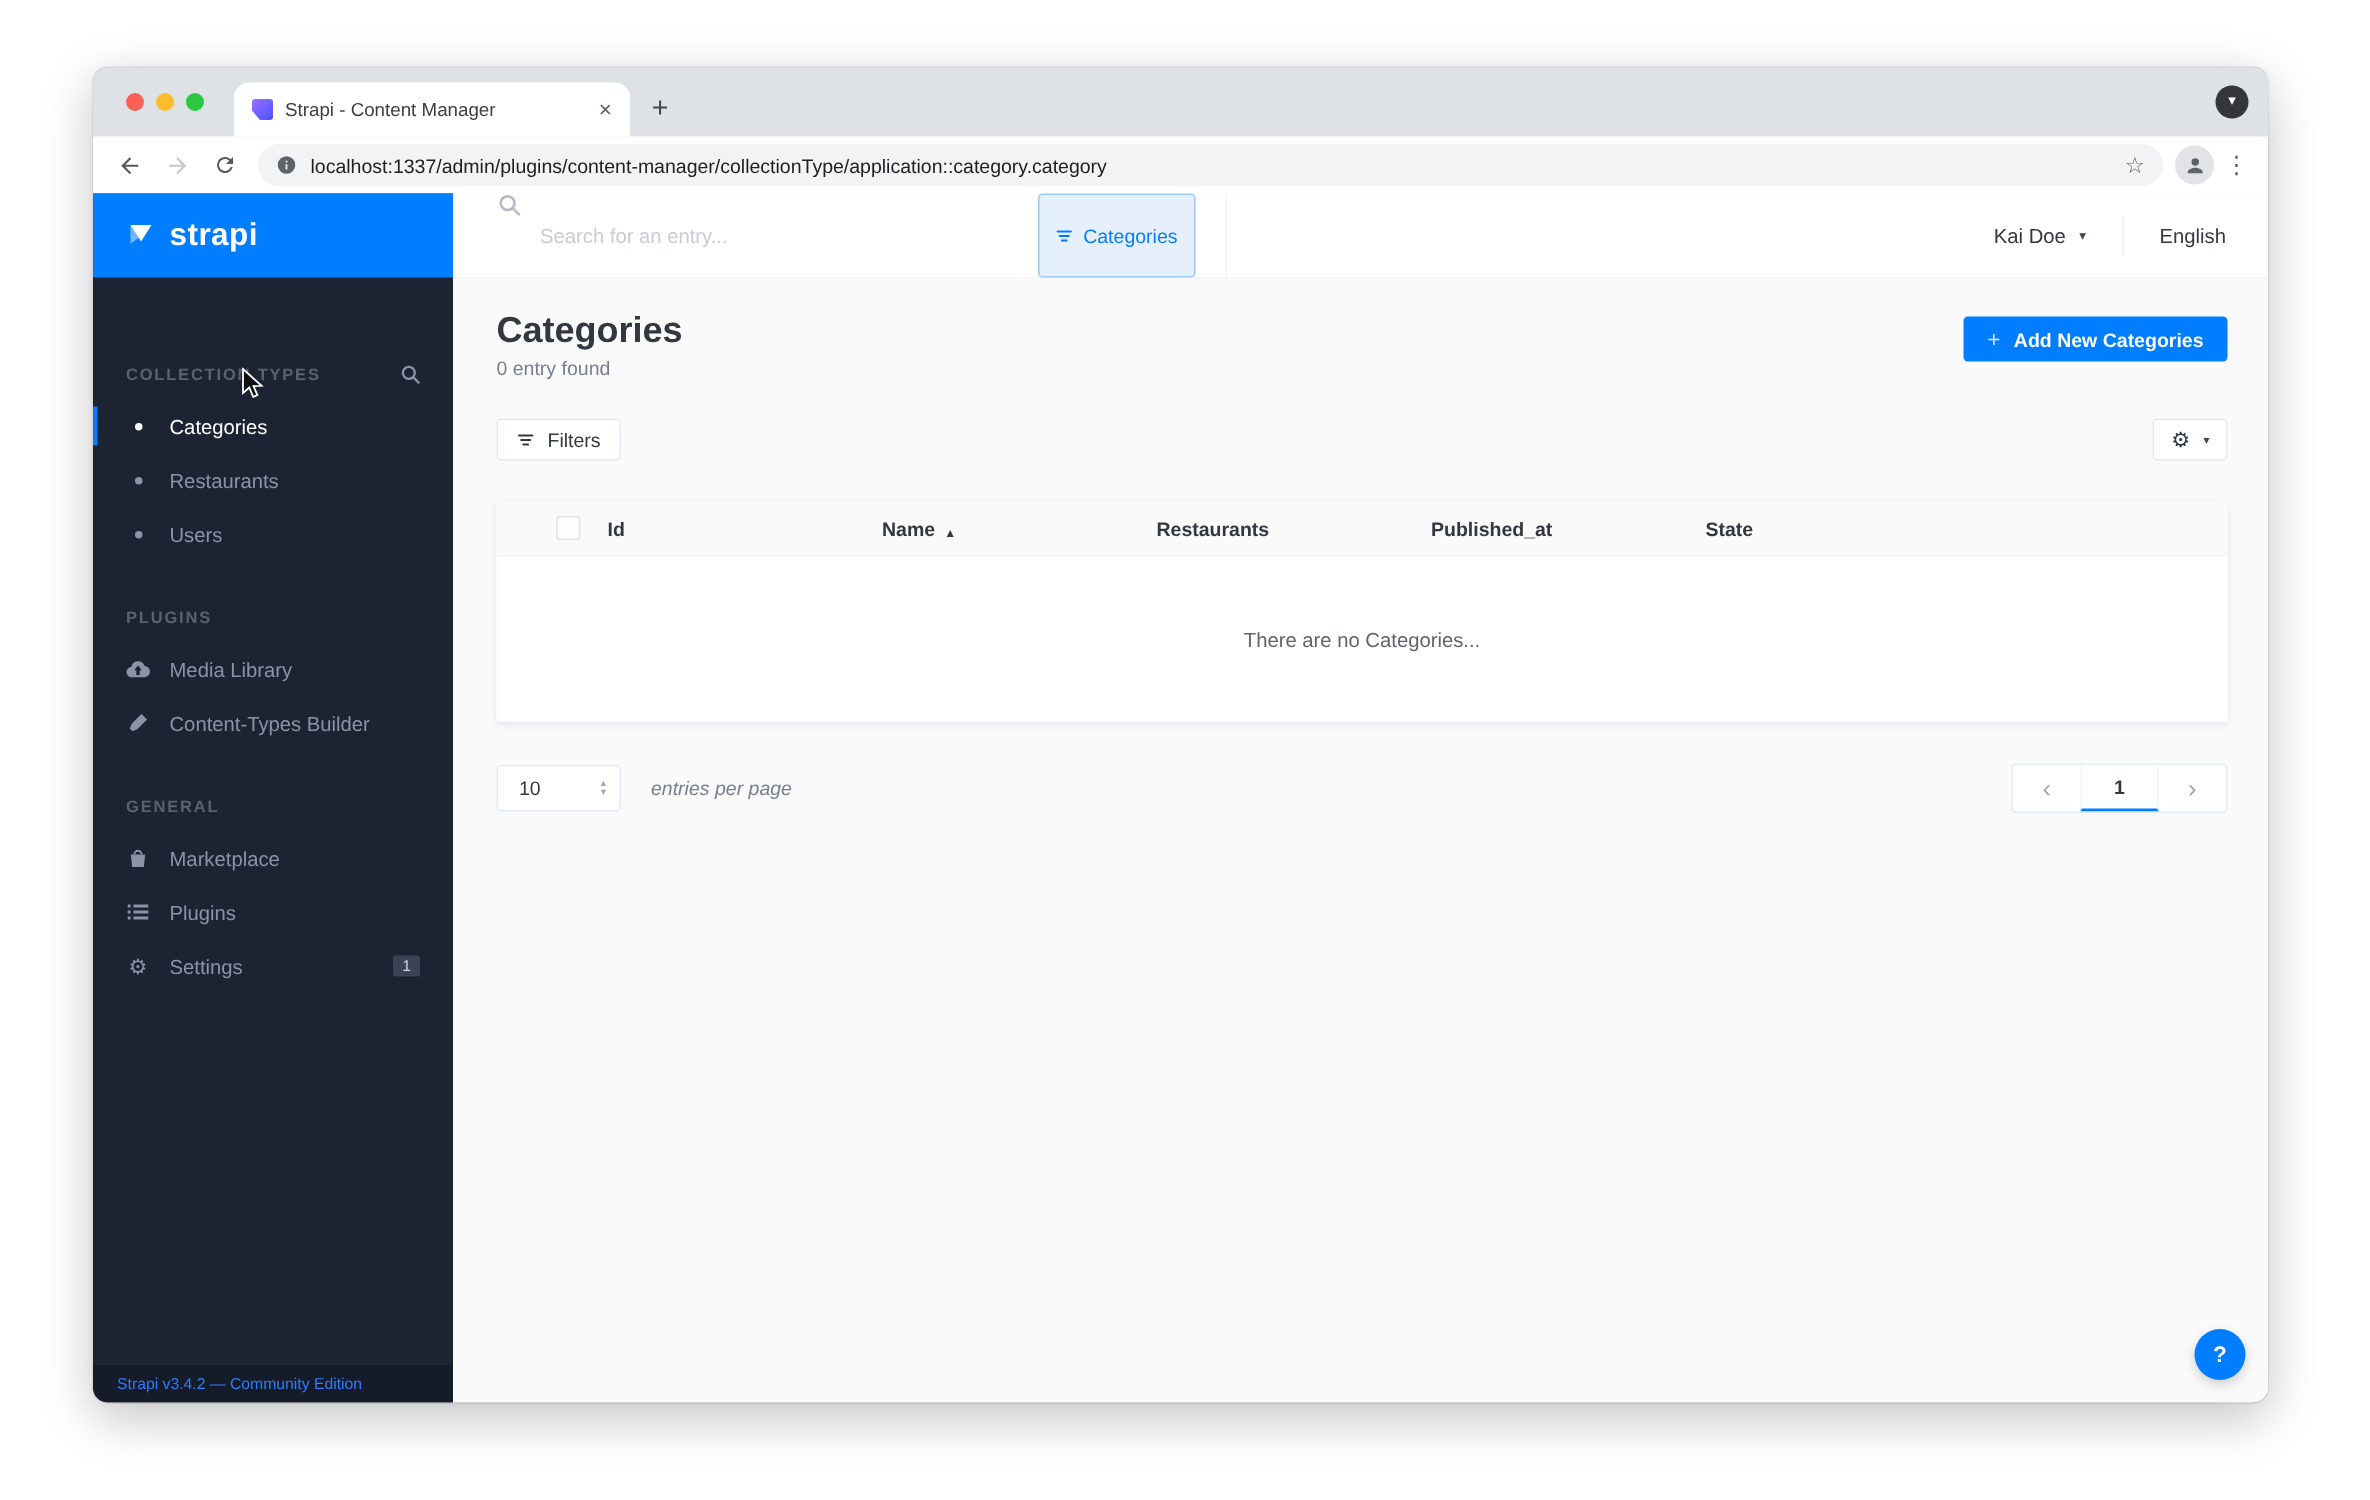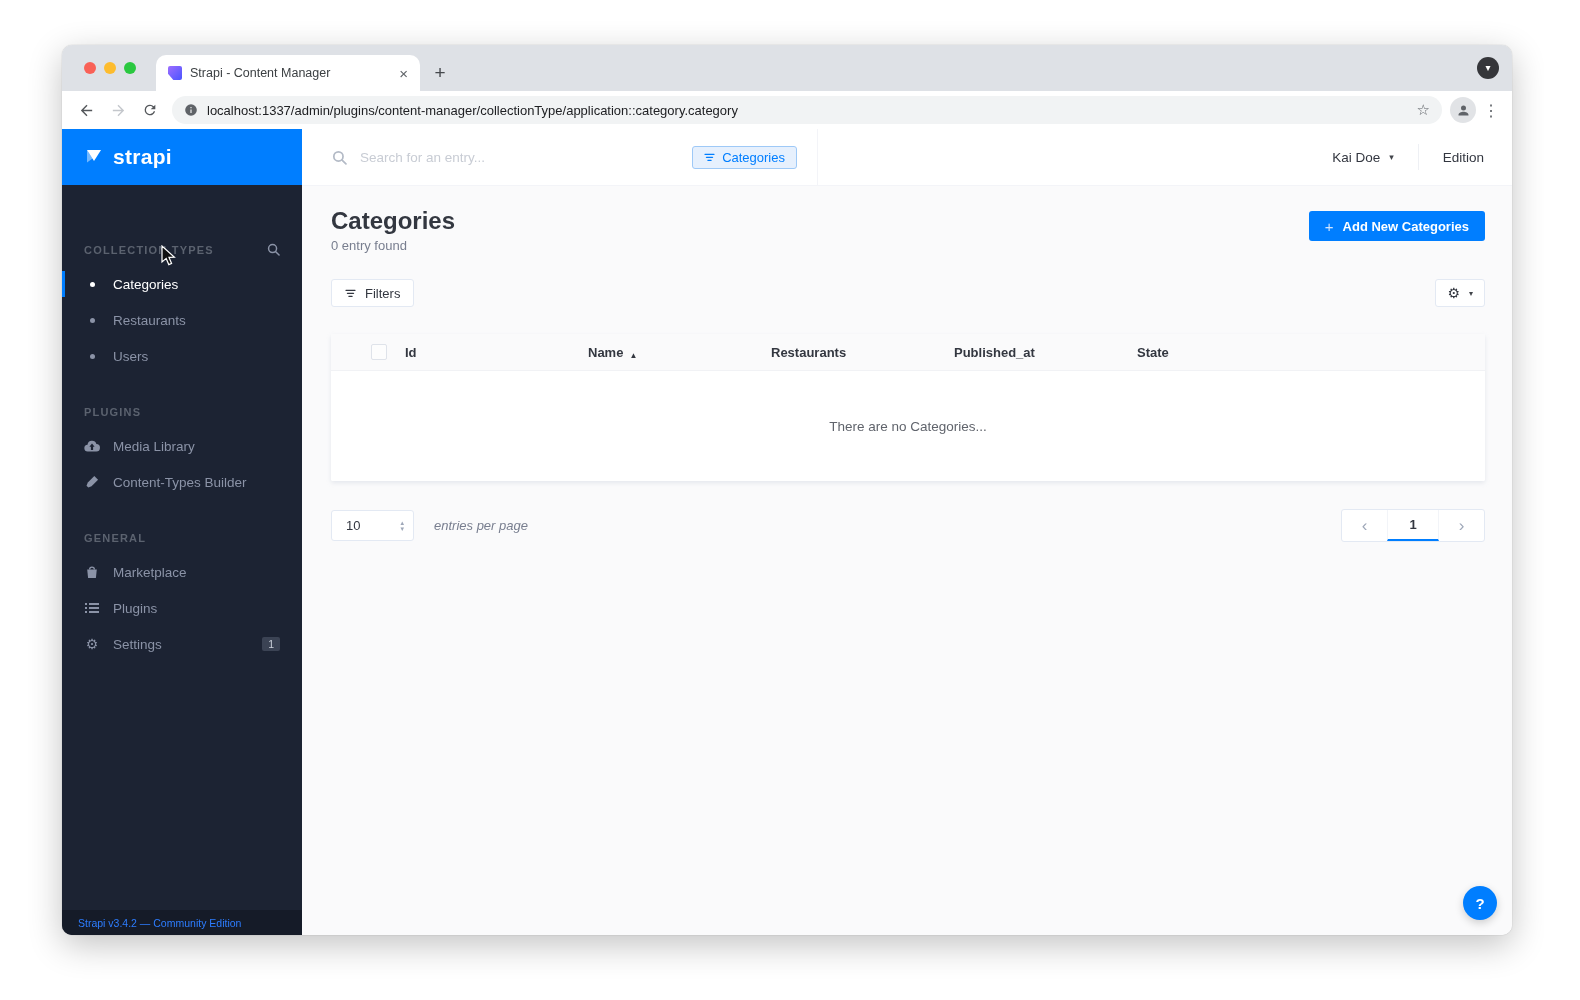--- a/index.html
+++ b/index.html
@@ -50,21 +50,21 @@
   .sitem.active::before{content:"";position:absolute;left:0;top:5px;bottom:5px;width:3px;background:#007eff;}
   .bullet{width:16px;display:flex;justify-content:center;}
   .dot{width:5px;height:5px;border-radius:50%;background:currentColor;}
   .iico{width:16px;display:flex;justify-content:center;color:inherit;}
   .badge{margin-left:auto;background:#3b4354;color:#cdd2dc;font-size:10.5px;padding:1px 6px;border-radius:2px;}
   .sfooter{flex:0 0 25px;background:#151b28;display:flex;align-items:center;padding:0 16px;
            font-size:10.5px;color:#2d7dff;}
 
   .main{flex:1;background:#fafafb;display:flex;flex-direction:column;min-width:0;position:relative;}
   .mheader{flex:0 0 56px;background:#fff;display:flex;border-bottom:1px solid #f3f4f8;}
-  .searchzone{width:465px;display:flex;align-items:center;padding:0 20px 0 30px;gap:11px;
+  .searchzone{width:465px;display:flex;padding:0 20px 0 30px;gap:11px;
               border-right:1px solid #f3f4f8;}
   .search-ico{color:#b3bac6;display:flex;}
   .search-input{border:0;outline:0;flex:1;font-size:13.5px;color:#333740;background:transparent;min-width:0;}
   .search-input::placeholder{color:#c8ccd4;}
   .chip{display:flex;align-items:center;gap:7px;background:#e6f0fd;border:1px solid #9ec9f7;color:#007eff;
         font-size:13px;padding:3px 11px;border-radius:3px;white-space:nowrap;}
   .userzone{margin-left:auto;display:flex;align-items:center;padding-right:28px;}
   .uname{font-size:13.5px;color:#333740;}
   .ucaret{font-size:9px;color:#41444a;margin-left:9px;}
   .vdivider{width:1px;height:26px;background:#eef0f4;margin:0 24px;}
@@ -290,21 +290,21 @@
                 <line x1="2.6" y1="4.8" x2="9.4" y2="4.8" stroke="#007eff" stroke-width="1.4" stroke-linecap="round"></line>
                 <line x1="4.2" y1="8.1" x2="7.8" y2="8.1" stroke="#007eff" stroke-width="1.4" stroke-linecap="round"></line>
               </svg>
               <span>Categories</span>
             </span>
           </div>
           <div class="userzone">
             <span class="uname">Kai Doe</span>
             <span class="ucaret">▾</span>
             <span class="vdivider"></span>
-            <span class="lang">Edition</span>
+            <span class="lang">English</span>
           </div>
         </div>
 
         <div class="content">
           <div class="titlerow">
             <div>
               <div class="h1">Categories</div>
               <div class="sub">0 entry found</div>
             </div>
             <button class="addbtn">

